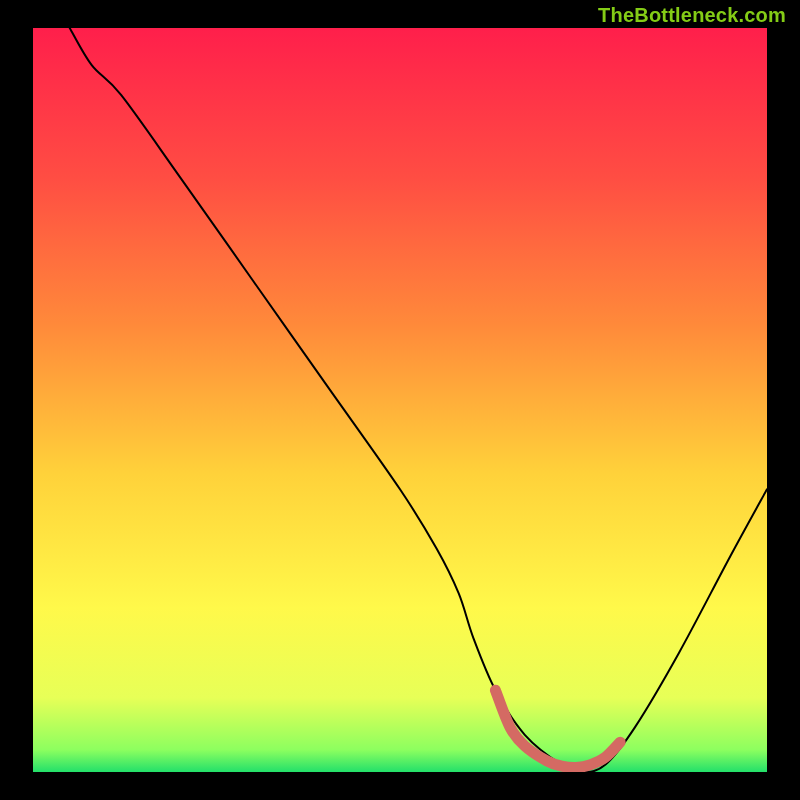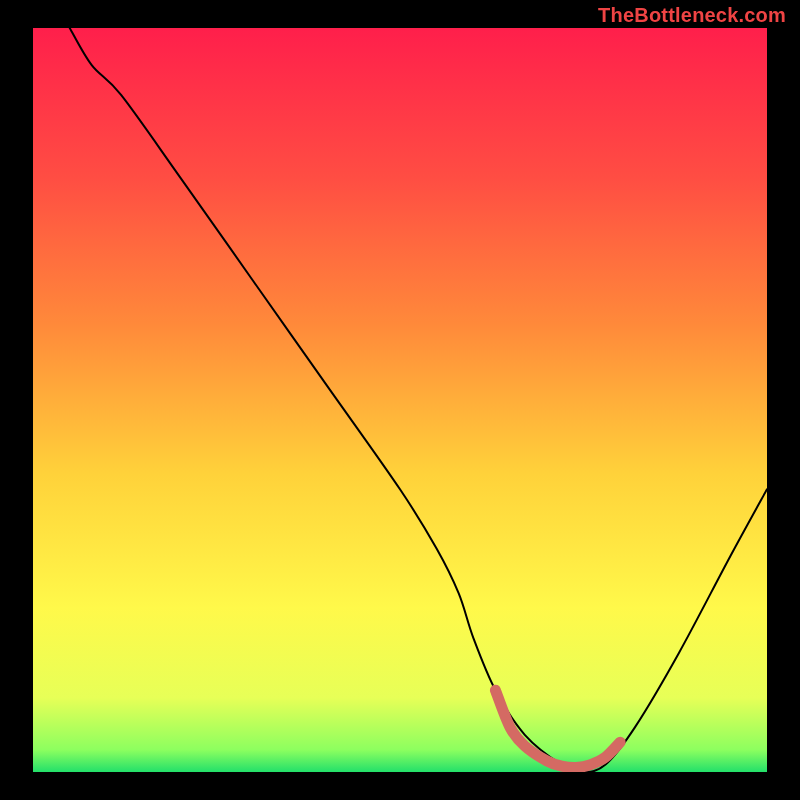--- a/index.html
+++ b/index.html
@@ -13,21 +13,21 @@
   }
   .container {
     position: relative;
     width: 800px;
     height: 800px;
   }
   .watermark {
     position: absolute;
     top: 4px;
     right: 14px;
-    color: #ef4444;
+    color: #84cc16;
     font-size: 20px;
     font-weight: 600;
     letter-spacing: 0.2px;
     z-index: 10;
     user-select: none;
   }
   svg {
     display: block;
   }
 </style>

